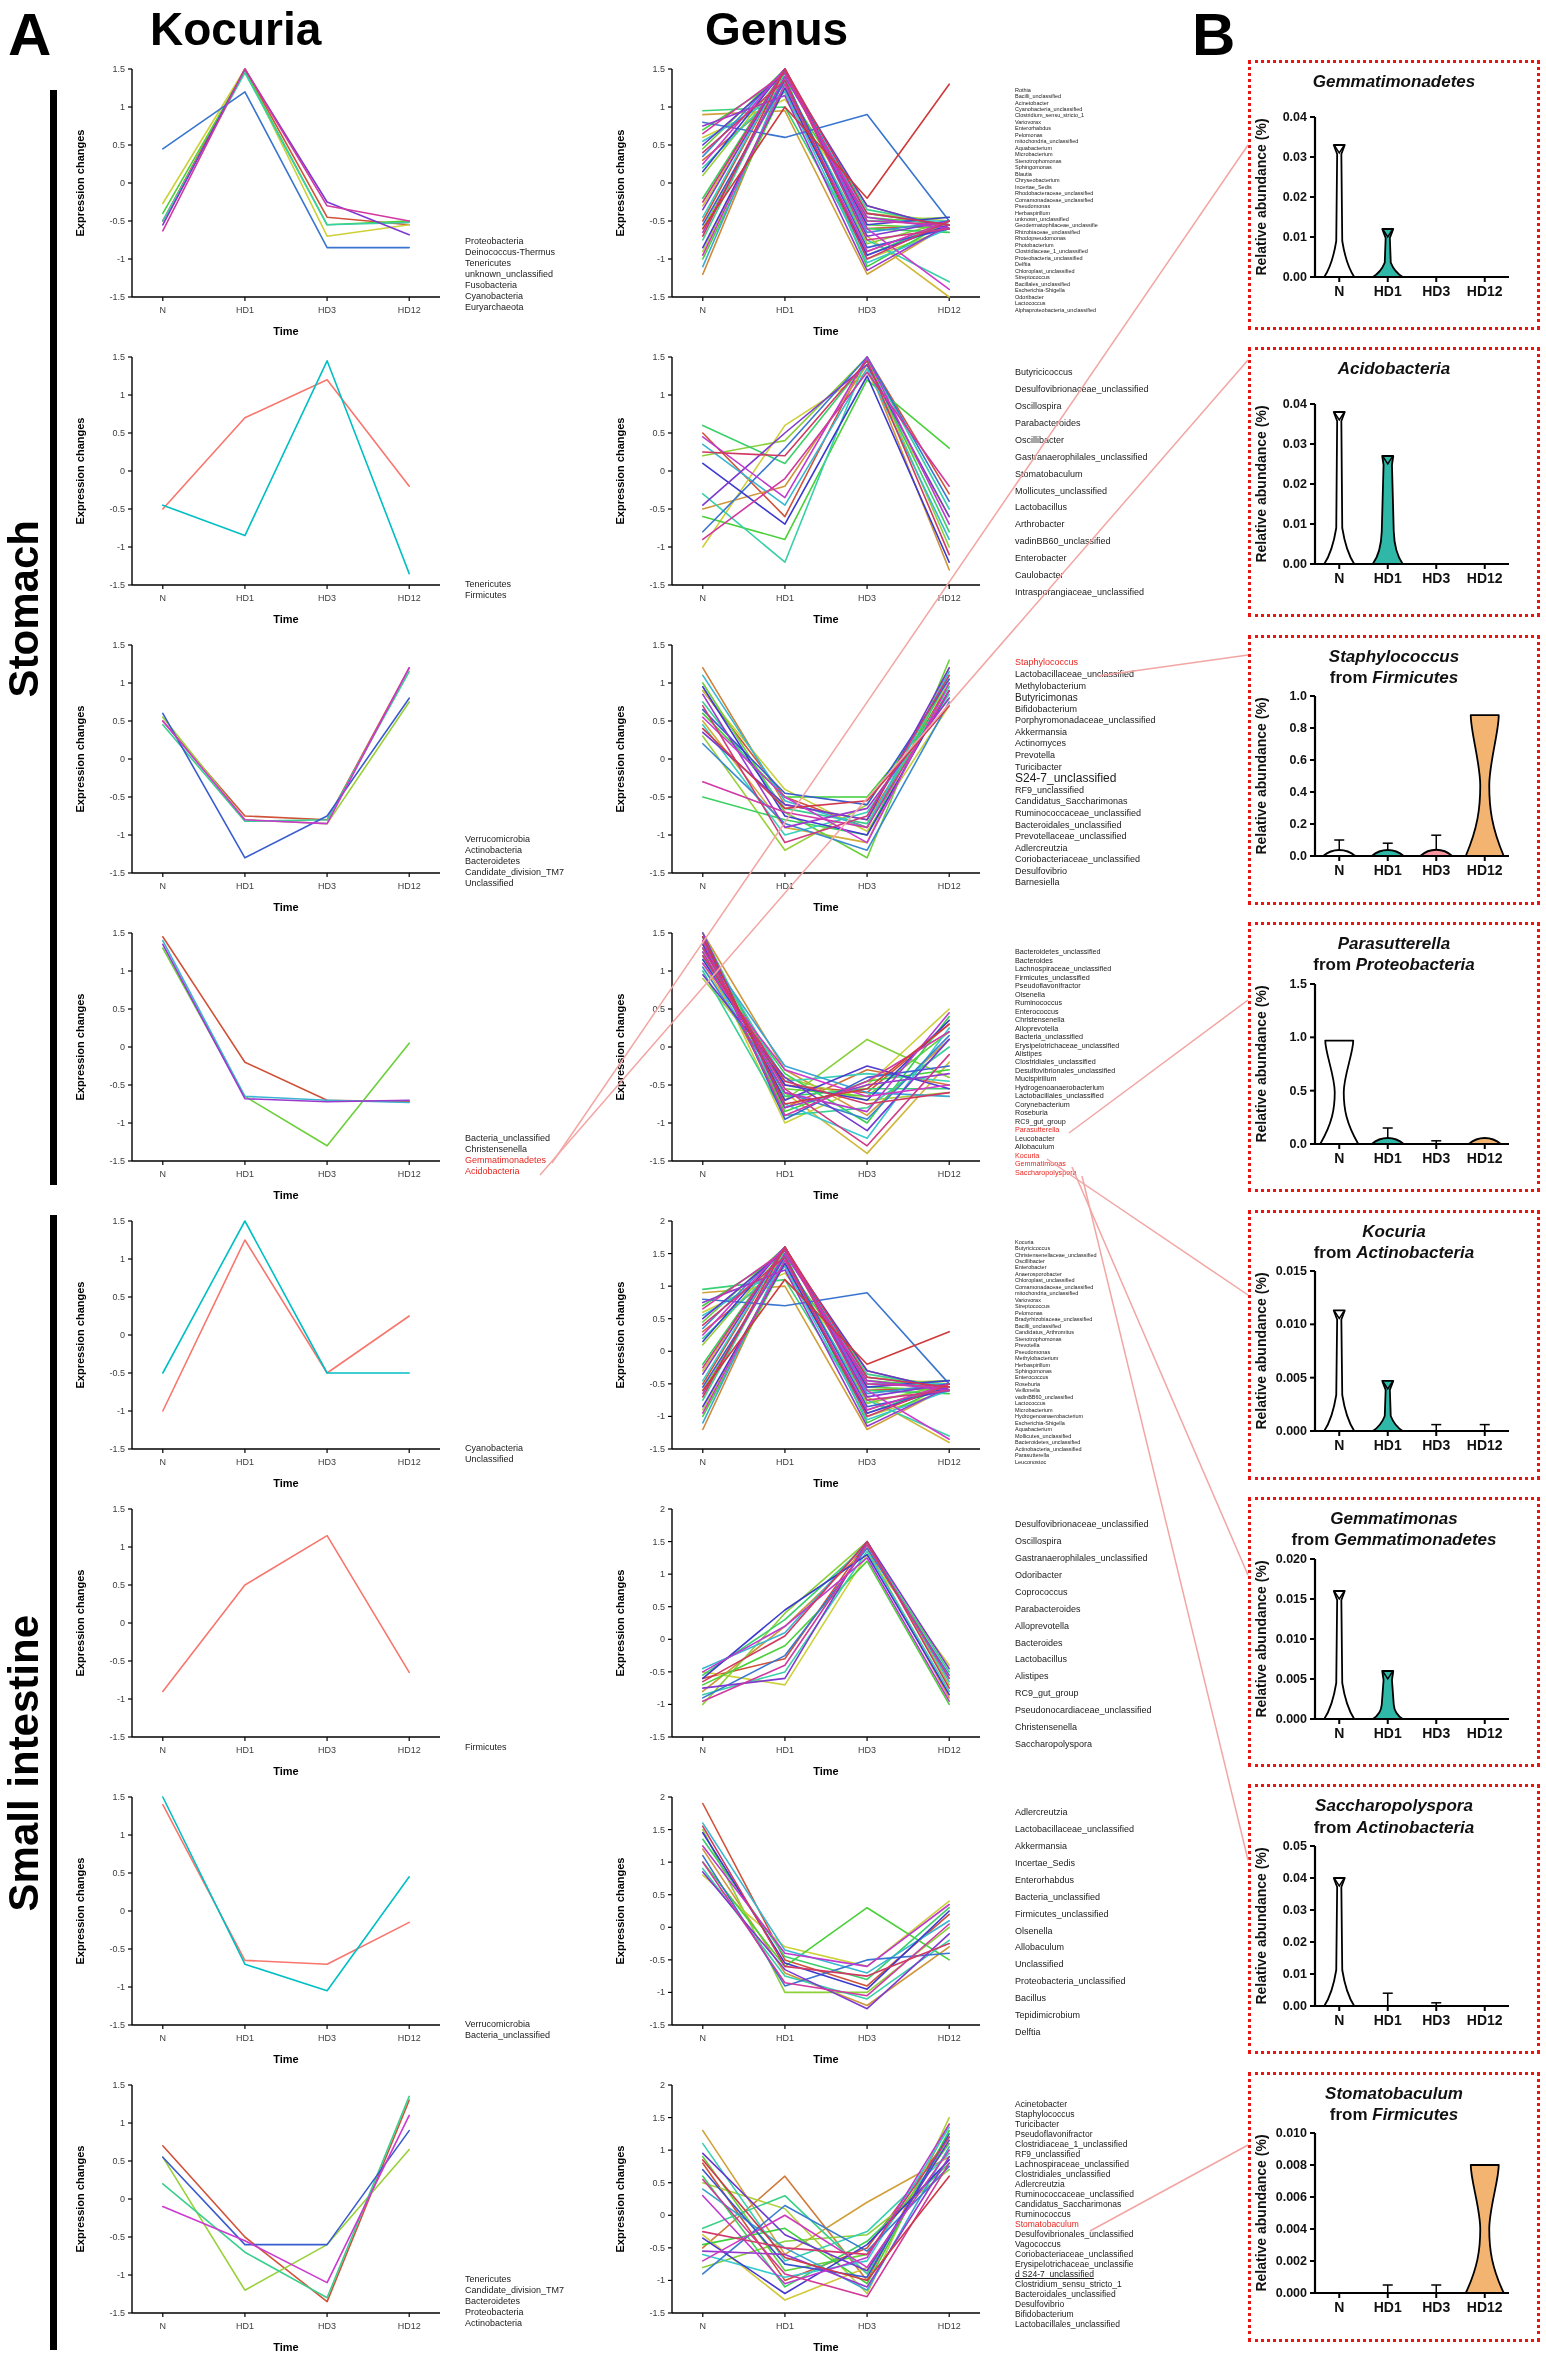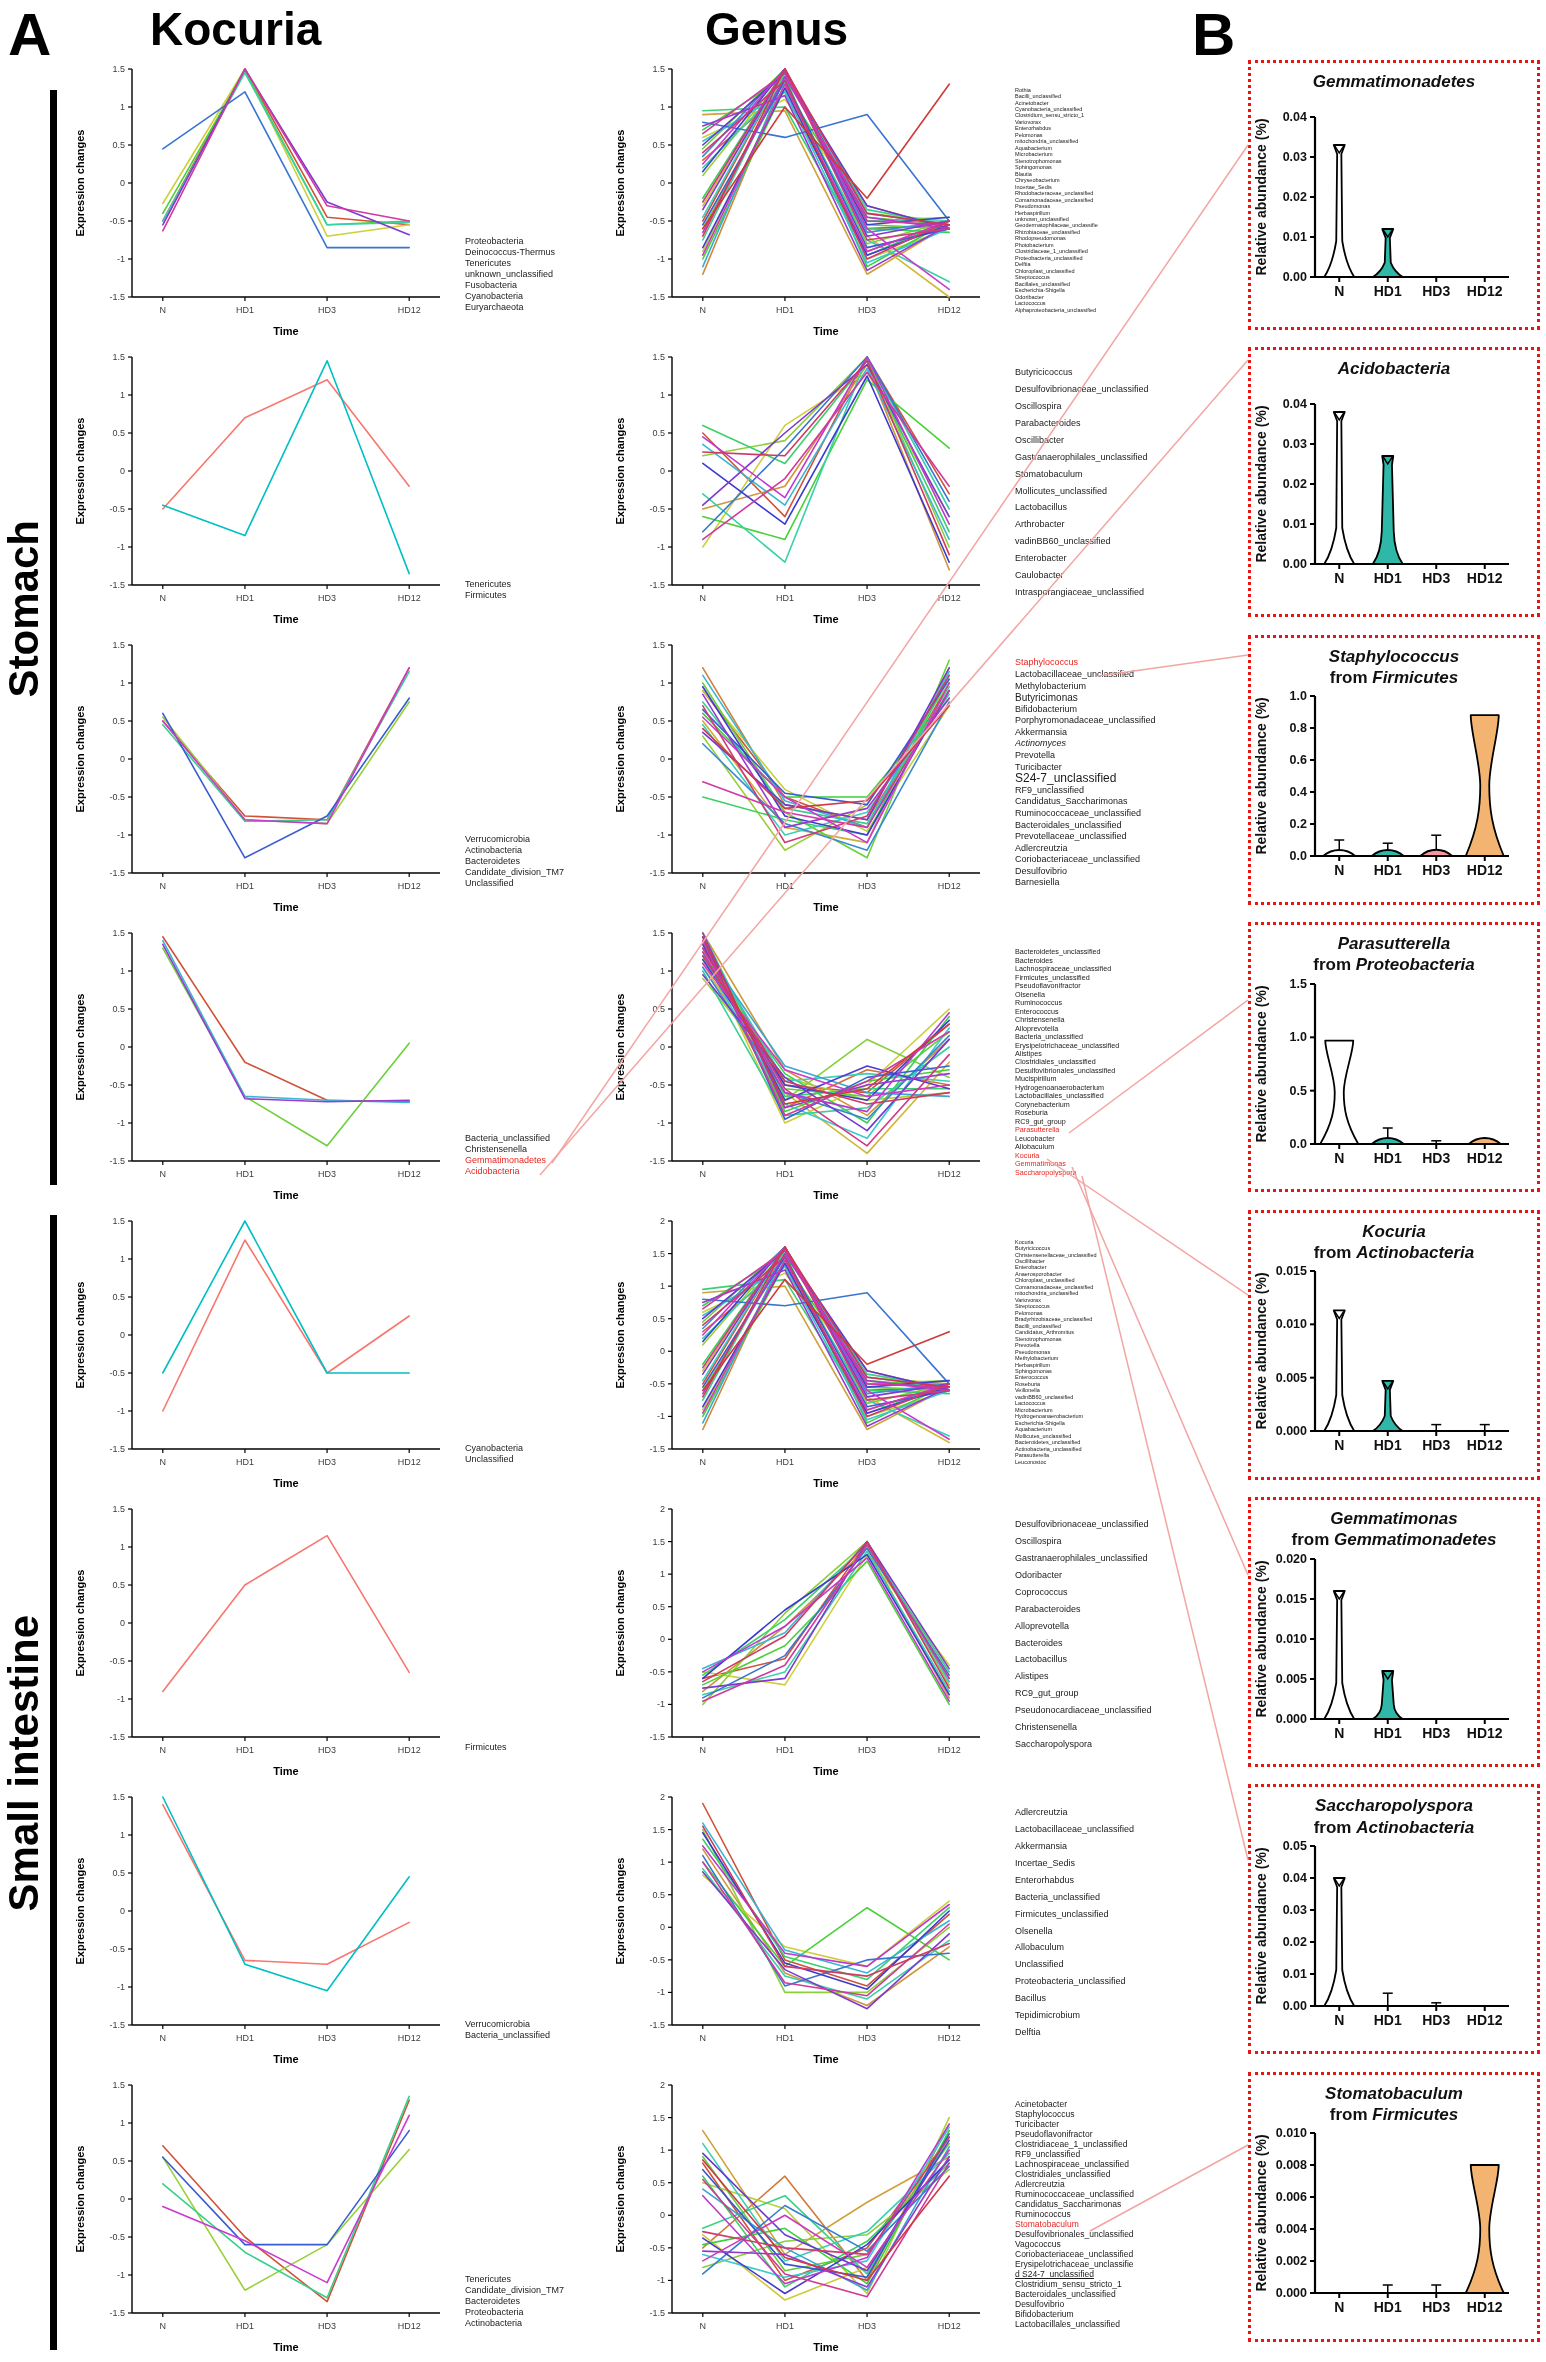--- a/index.html
+++ b/index.html
@@ -365,21 +365,21 @@
         <polyline points="92.8,97.6 174.9,177.4 257.1,169.8 339.2,74.8" fill="none" stroke="hsl(352,62%,52%)" stroke-width="1.6" stroke-linejoin="round" stroke-linecap="round"></polyline>
       </svg>
       <div class="legend" style="left: 1015px; top: 631px; width: 228px; height: 288px;">
         <div class="li hl" style="font-size: 9px; line-height: 11.5789px;">Staphylococcus</div>
         <div class="li" style="font-size: 9px; line-height: 11.5789px;">Lactobacillaceae_unclassified</div>
         <div class="li" style="font-size: 9px; line-height: 11.5789px;">Methylobacterium</div>
         <div class="li" style="font-size: 10px; line-height: 11.5789px;">Butyricimonas</div>
         <div class="li" style="font-size: 9px; line-height: 11.5789px;">Bifidobacterium</div>
         <div class="li" style="font-size: 9px; line-height: 11.5789px;">Porphyromonadaceae_unclassified</div>
         <div class="li" style="font-size: 9px; line-height: 11.5789px;">Akkermansia</div>
-        <div class="li" style="font-size: 9px; line-height: 11.5789px; font-style: italic;">Actinomyces</div>
+        <div class="li" style="font-size: 9px; line-height: 11.5789px;">Actinomyces</div>
         <div class="li" style="font-size: 9px; line-height: 11.5789px;">Prevotella</div>
         <div class="li" style="font-size: 9px; line-height: 11.5789px;">Turicibacter</div>
         <div class="li" style="font-size: 12px; line-height: 11.5789px;">S24-7_unclassified</div>
         <div class="li" style="font-size: 9px; line-height: 11.5789px;">RF9_unclassified</div>
         <div class="li" style="font-size: 9px; line-height: 11.5789px;">Candidatus_Saccharimonas</div>
         <div class="li" style="font-size: 9px; line-height: 11.5789px;">Ruminococcaceae_unclassified</div>
         <div class="li" style="font-size: 9px; line-height: 11.5789px;">Bacteroidales_unclassified</div>
         <div class="li" style="font-size: 9px; line-height: 11.5789px;">Prevotellaceae_unclassified</div>
         <div class="li" style="font-size: 9px; line-height: 11.5789px;">Adlercreutzia</div>
         <div class="li" style="font-size: 9px; line-height: 11.5789px;">Coriobacteriaceae_unclassified</div>

